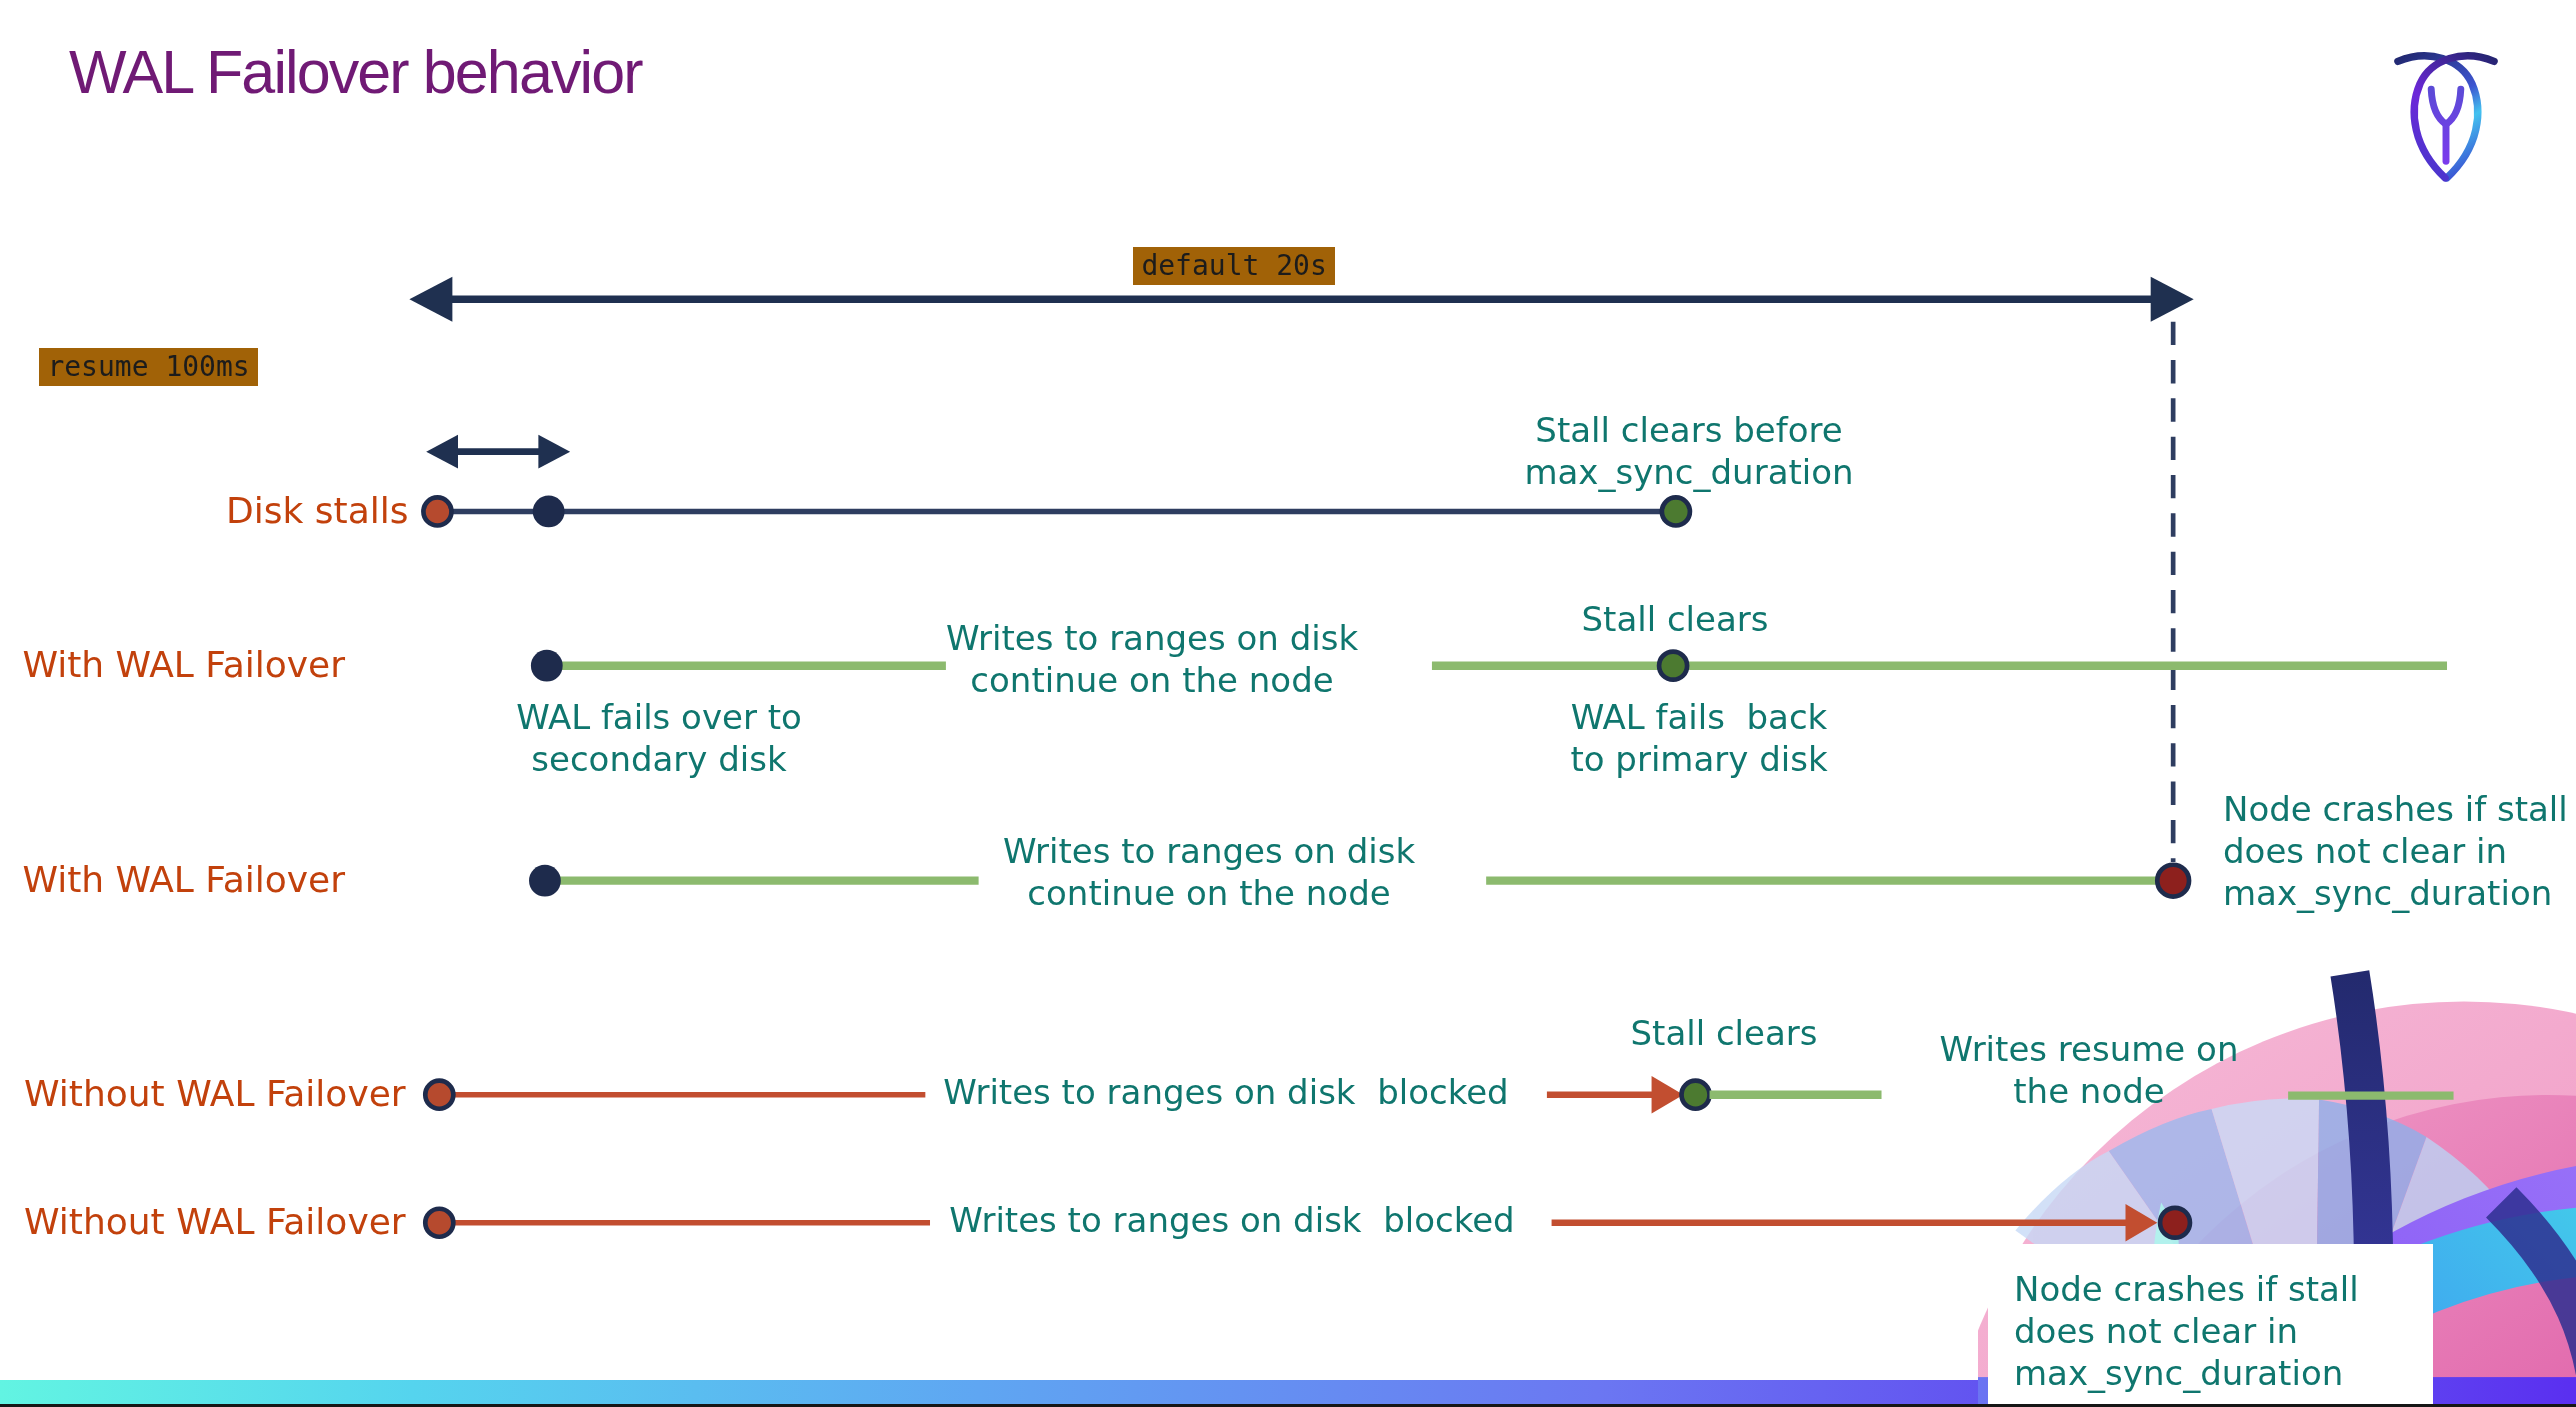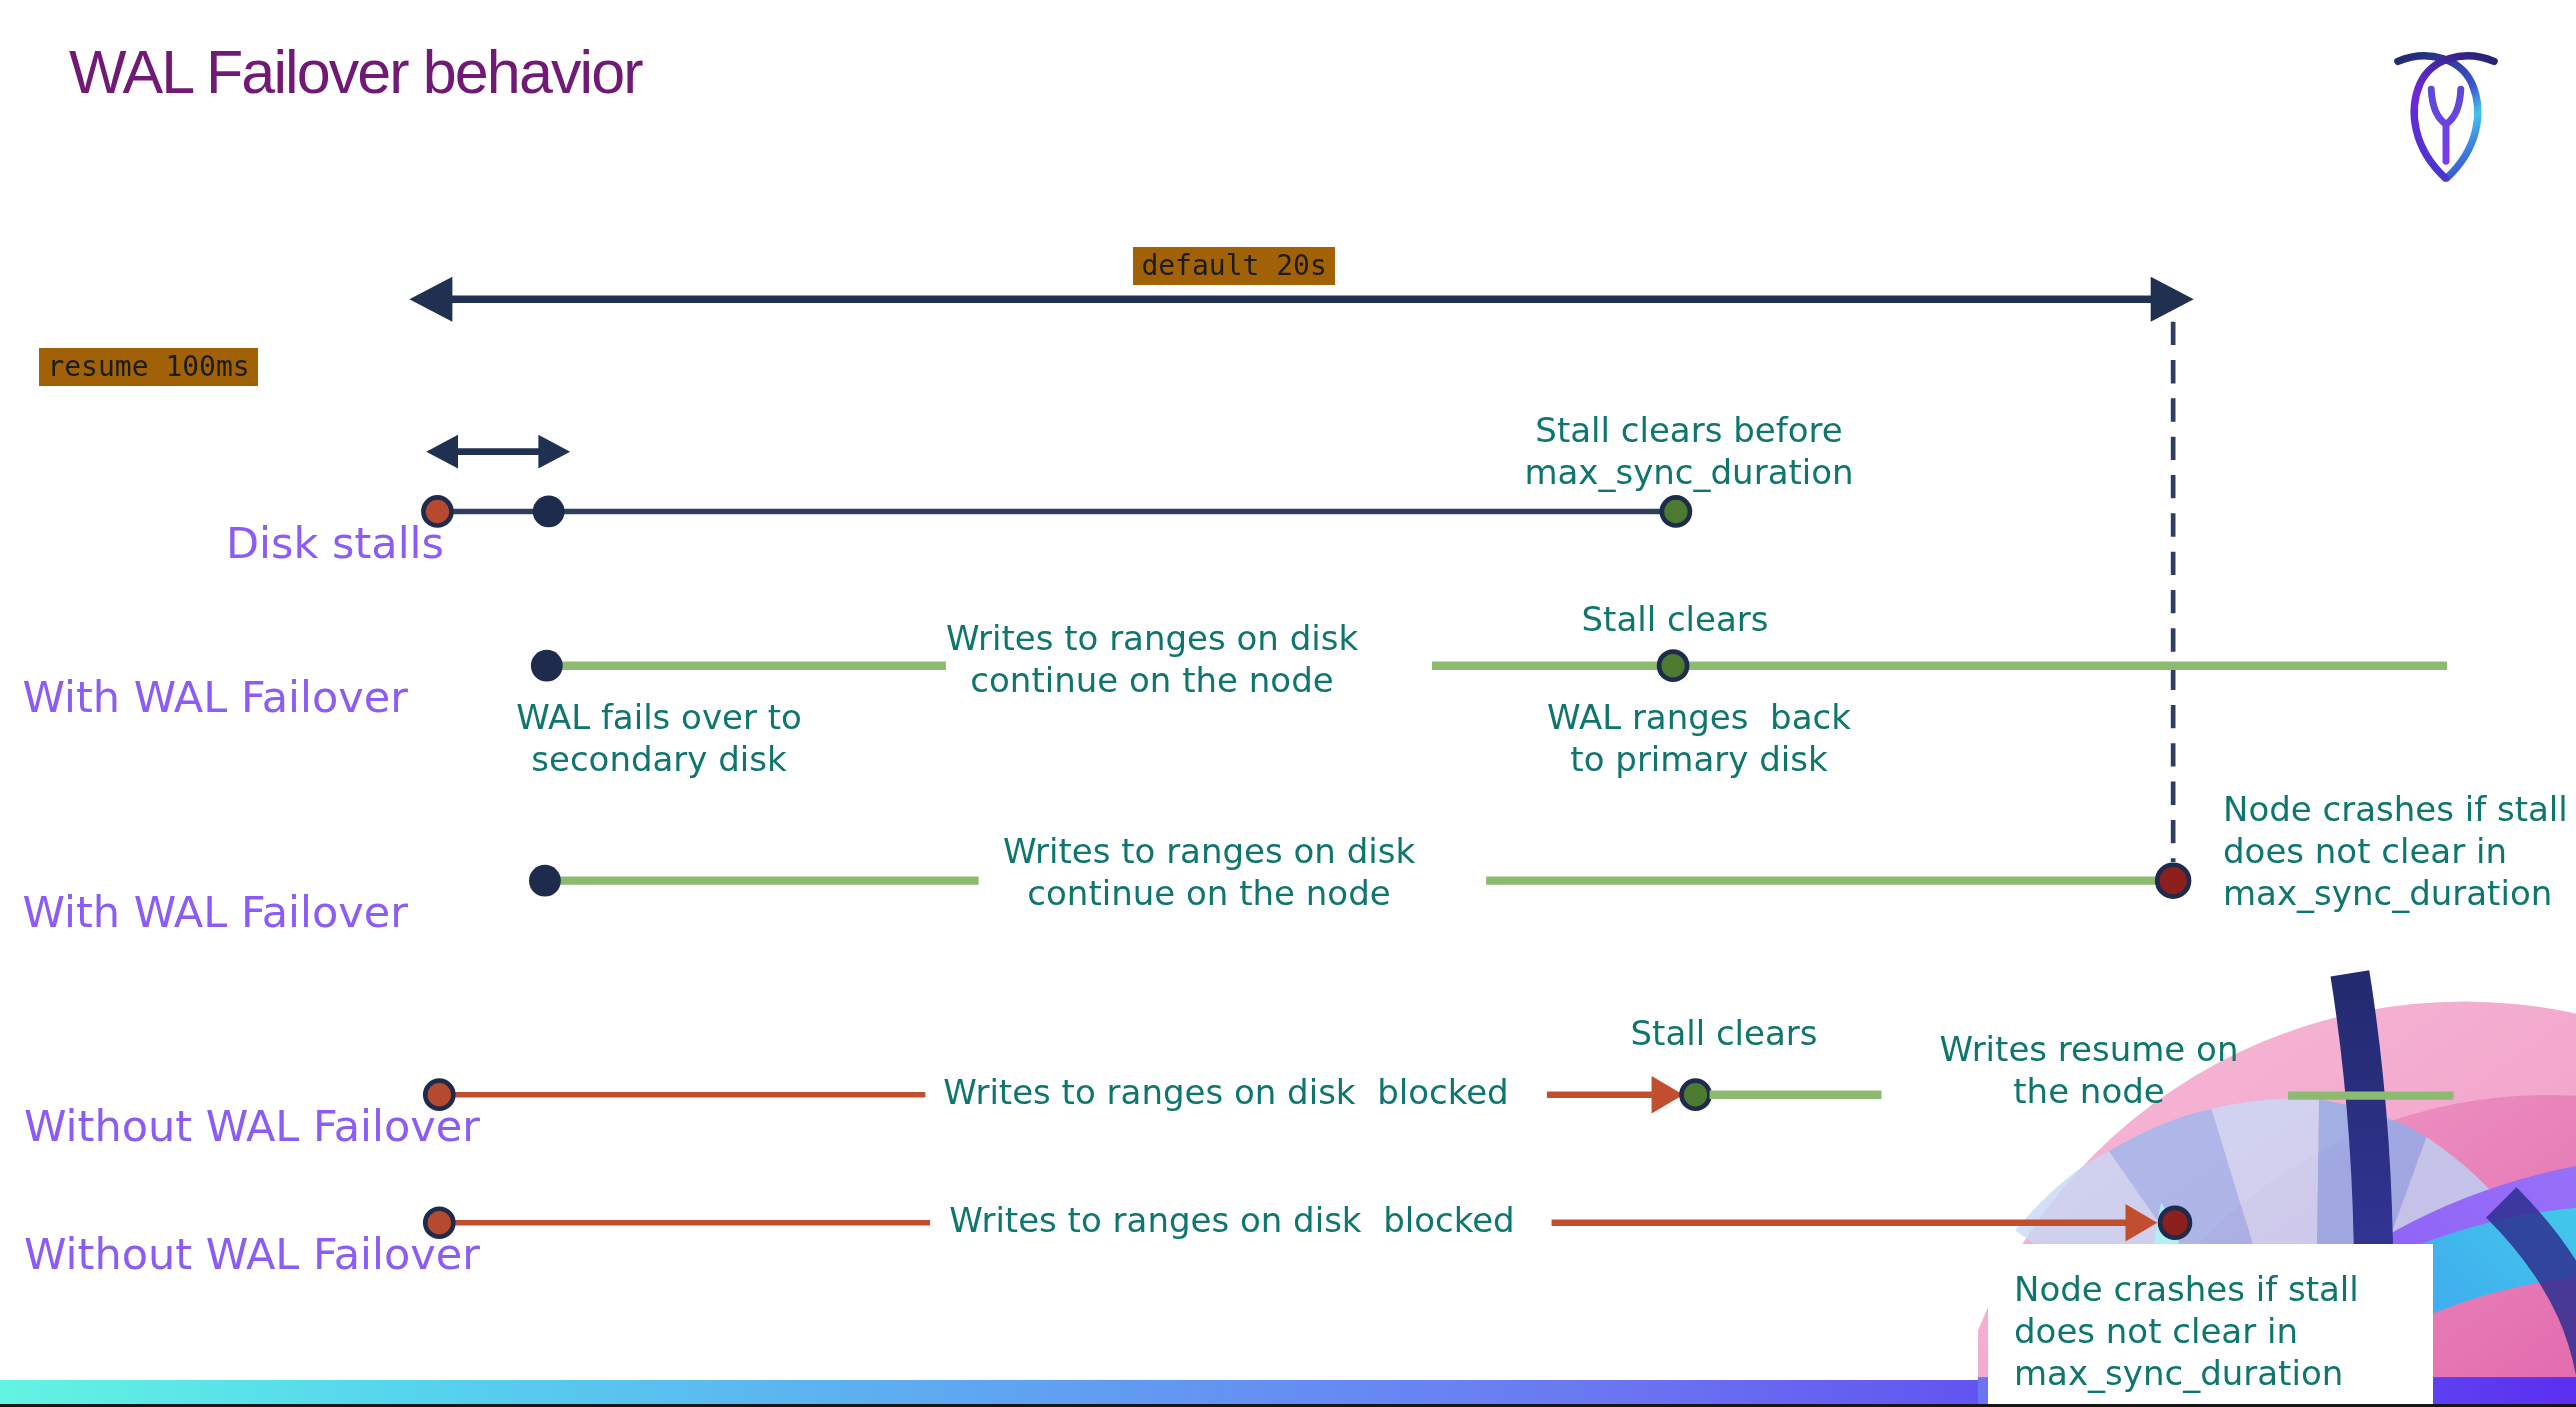--- a/index.html
+++ b/index.html
@@ -18,21 +18,21 @@
   
   #page-title{left:69px;top:37px;font-family:"Liberation Sans",sans-serif;
     font-size:61px;font-weight:400;letter-spacing:-1.9px;color:#701a75;z-index:5;}
   
   #brand-logo{right:73px;top:41px;width:114px;height:148px;z-index:5;}
   
   .mono-group{z-index:5;}
   .mono{display:table;font-family:"DejaVu Sans Mono","Liberation Mono",monospace;
     font-size:28px;line-height:34px;color:#1c1c1c;background:#a16207;padding:1.9px 8.4px;margin-bottom:1.9px;white-space:pre;}
   
-  .row-label{font-size:43px;color:#8b5cf6;white-space:nowrap;z-index:5;margin-top:28px;}
+  .row-label{font-size:36px;color:#c2410c;white-space:nowrap;z-index:5;}
   .note{font-size:34px;line-height:42px;color:#0f766e;text-align:center;white-space:pre-wrap;z-index:5;transform:translateX(-50%);}
   .note.left{text-align:left;transform:none;}
   #crash-box{left:1988px;top:1244px;width:445px;height:164px;background:#ffffff;z-index:3;}
   #crash-box .note{position:absolute;left:26px;top:24px;}
 </style>
 </head>
 <body>
 
 <div class="abs" id="bottom-bar"></div>
 <div class="abs" id="bottom-edge"></div>
@@ -190,21 +190,21 @@
 <div class="abs row-label label-layer" style="left:24px;top:1201px;">Without WAL Failover</div>
 
 <div class="abs note" style="left:1689px;top:409px;">Stall clears before
 max_sync_duration</div>
 
 <div class="abs note" style="left:1152px;top:617px;">Writes to ranges on disk
 continue on the node</div>
 <div class="abs note" style="left:1675px;top:598px;">Stall clears</div>
 <div class="abs note" style="left:659px;top:696px;">WAL fails over to
 secondary disk</div>
-<div class="abs note" style="left:1699px;top:696px;">WAL ranges  back
+<div class="abs note" style="left:1699px;top:696px;">WAL fails  back
 to primary disk</div>
 
 <div class="abs note" style="left:1209px;top:830px;">Writes to ranges on disk
 continue on the node</div>
 <div class="abs note left" style="left:2223px;top:788px;">Node crashes if stall
 does not clear in
 max_sync_duration</div>
 
 <div class="abs note" style="left:1226px;top:1071px;">Writes to ranges on disk  blocked</div>
 <div class="abs note" style="left:1724px;top:1012px;">Stall clears</div>

